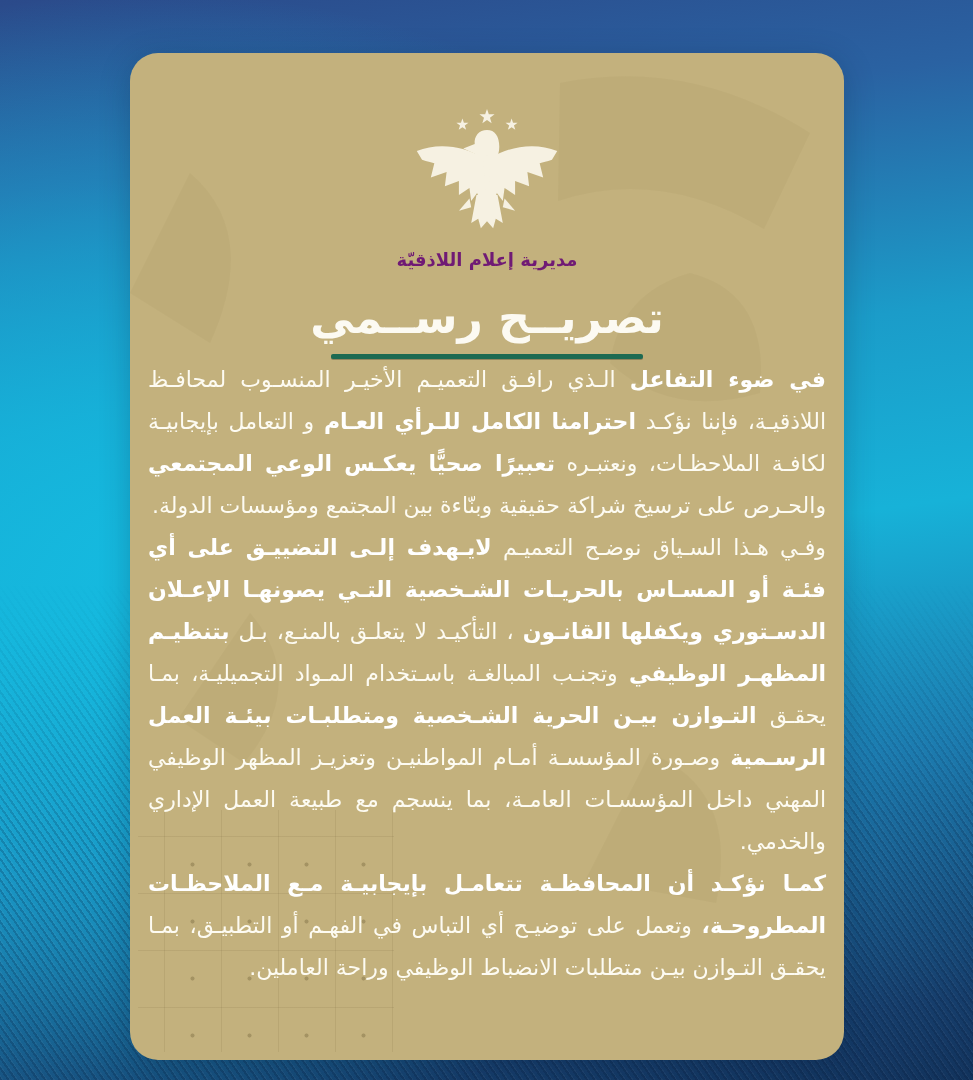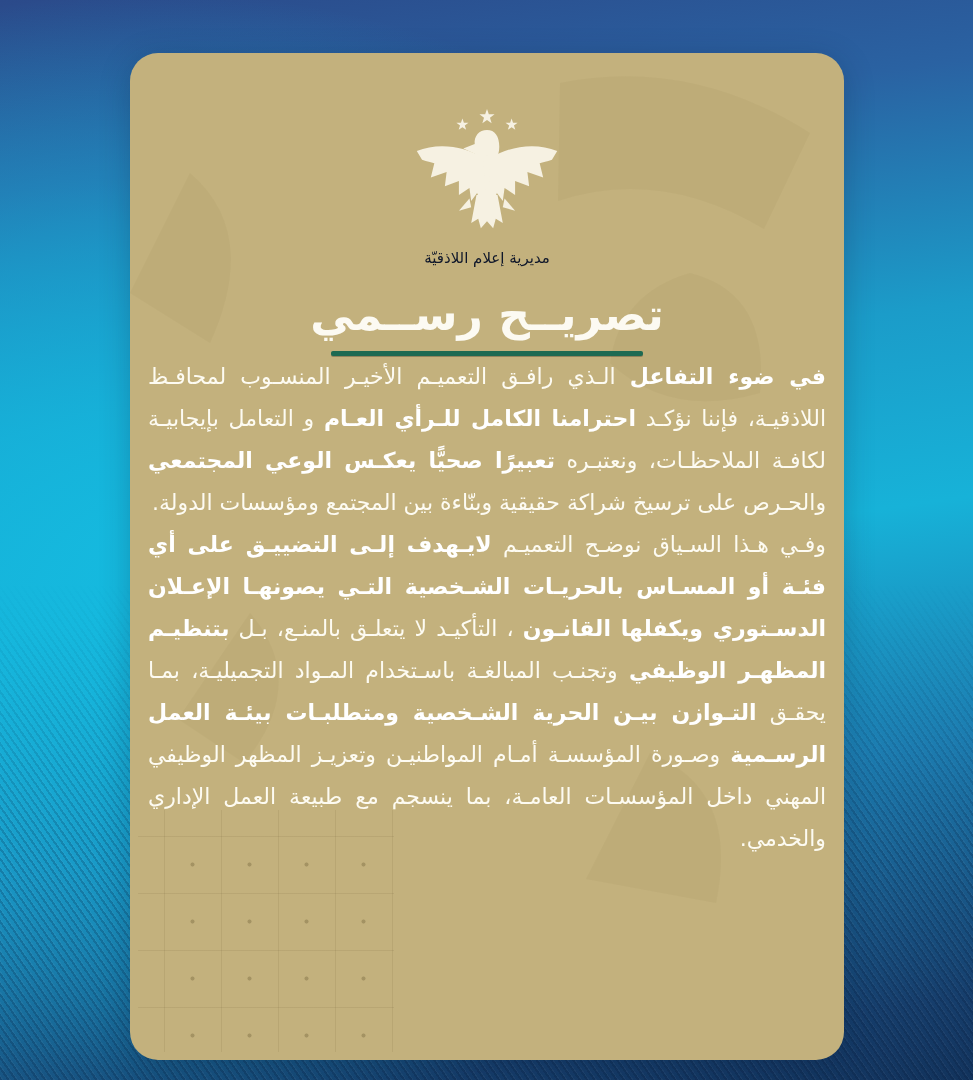--- a/index.html
+++ b/index.html
@@ -31,21 +31,21 @@
     position:absolute;left:8px;bottom:8px;width:256px;height:242px;opacity:.85;
     background-image:
       radial-gradient(circle, rgba(70,58,22,.30) 1.6px, transparent 2.4px),
       linear-gradient(rgba(70,58,22,.10) 1px, transparent 1px),
       linear-gradient(90deg, rgba(70,58,22,.10) 1px, transparent 1px);
     background-size:57px 57px;background-position:26px 26px;
   }
   .emblem{margin-top:54px;position:relative;z-index:2;}
   .org{
     position:relative;z-index:2;margin-top:6px;
-    color:#0f172a;font-size:15px;letter-spacing:.3px;text-align:center;
+    color:#701a75;font-size:18px;letter-spacing:.3px;text-align:center;font-weight:bold;
   }
   .title{
     position:relative;z-index:2;margin:24px 0 0 0;
     color:#fcfaf2;font-size:44px;font-weight:700;line-height:1.1;text-align:center;
   }
   .underline{
     position:relative;z-index:2;margin-top:12px;
     width:312px;height:5px;background:#1d6a52;border-radius:2px;
     box-shadow:0 1px 0 rgba(0,0,0,.25);
   }
@@ -102,16 +102,17 @@
 
     <div class="org">مديرية إعلام اللاذقيّة</div>
 
     <h1 class="title">تصريــح رســمي</h1>
 
     <div class="underline"></div>
 
     <div class="body-text">
       <p class="para"><span class="b">في ضوء التفاعل</span><span> الـذي رافـق التعميـم الأخيـر المنسـوب لمحافـظ اللاذقيـة، فإننا نؤكـد </span><span class="b">احترامنا الكامل للـرأي العـام</span><span> و التعامل بإيجابيـة لكافـة الملاحظـات، ونعتبـره </span><span class="b">تعبيرًا صحيًّا يعكـس الوعي المجتمعي</span><span> والحـرص على ترسيخ شراكة حقيقية وبنّاءة بين المجتمع ومؤسسات الدولة.</span></p>
       <p class="para"><span>وفـي هـذا السـياق نوضـح التعميـم </span><span class="b">لايـهدف إلـى التضييـق على أي فئـة أو المسـاس بالحريـات الشـخصية التـي يصونهـا الإعـلان الدسـتوري ويكفلها القانـون</span><span> ، التأكيـد لا يتعلـق بالمنـع، بـل </span><span class="b">بتنظيـم المظهـر الوظيفي</span><span> وتجنـب المبالغـة باسـتخدام المـواد التجميليـة، بمـا يحقـق </span><span class="b">التـوازن بيـن الحرية الشـخصية ومتطلبـات بيئـة العمل الرسـمية</span><span> وصـورة المؤسسـة أمـام المواطنيـن وتعزيـز المظهر الوظيفي المهني داخل المؤسسـات العامـة، بما ينسجم مع طبيعة العمل الإداري والخدمي.</span></p>
+      <p class="para"><span class="b">كمـا نؤكـد أن المحافظـة تتعامـل بإيجابيـة مـع الملاحظـات المطروحـة،</span><span> وتعمل على توضيـح أي التباس في الفهـم أو التطبيـق، بمـا يحقـق التـوازن بيـن متطلبات الانضباط الوظيفي وراحة العاملين.</span></p>
     </div>
 
   </div>
 </div>
 
 </body></html>

